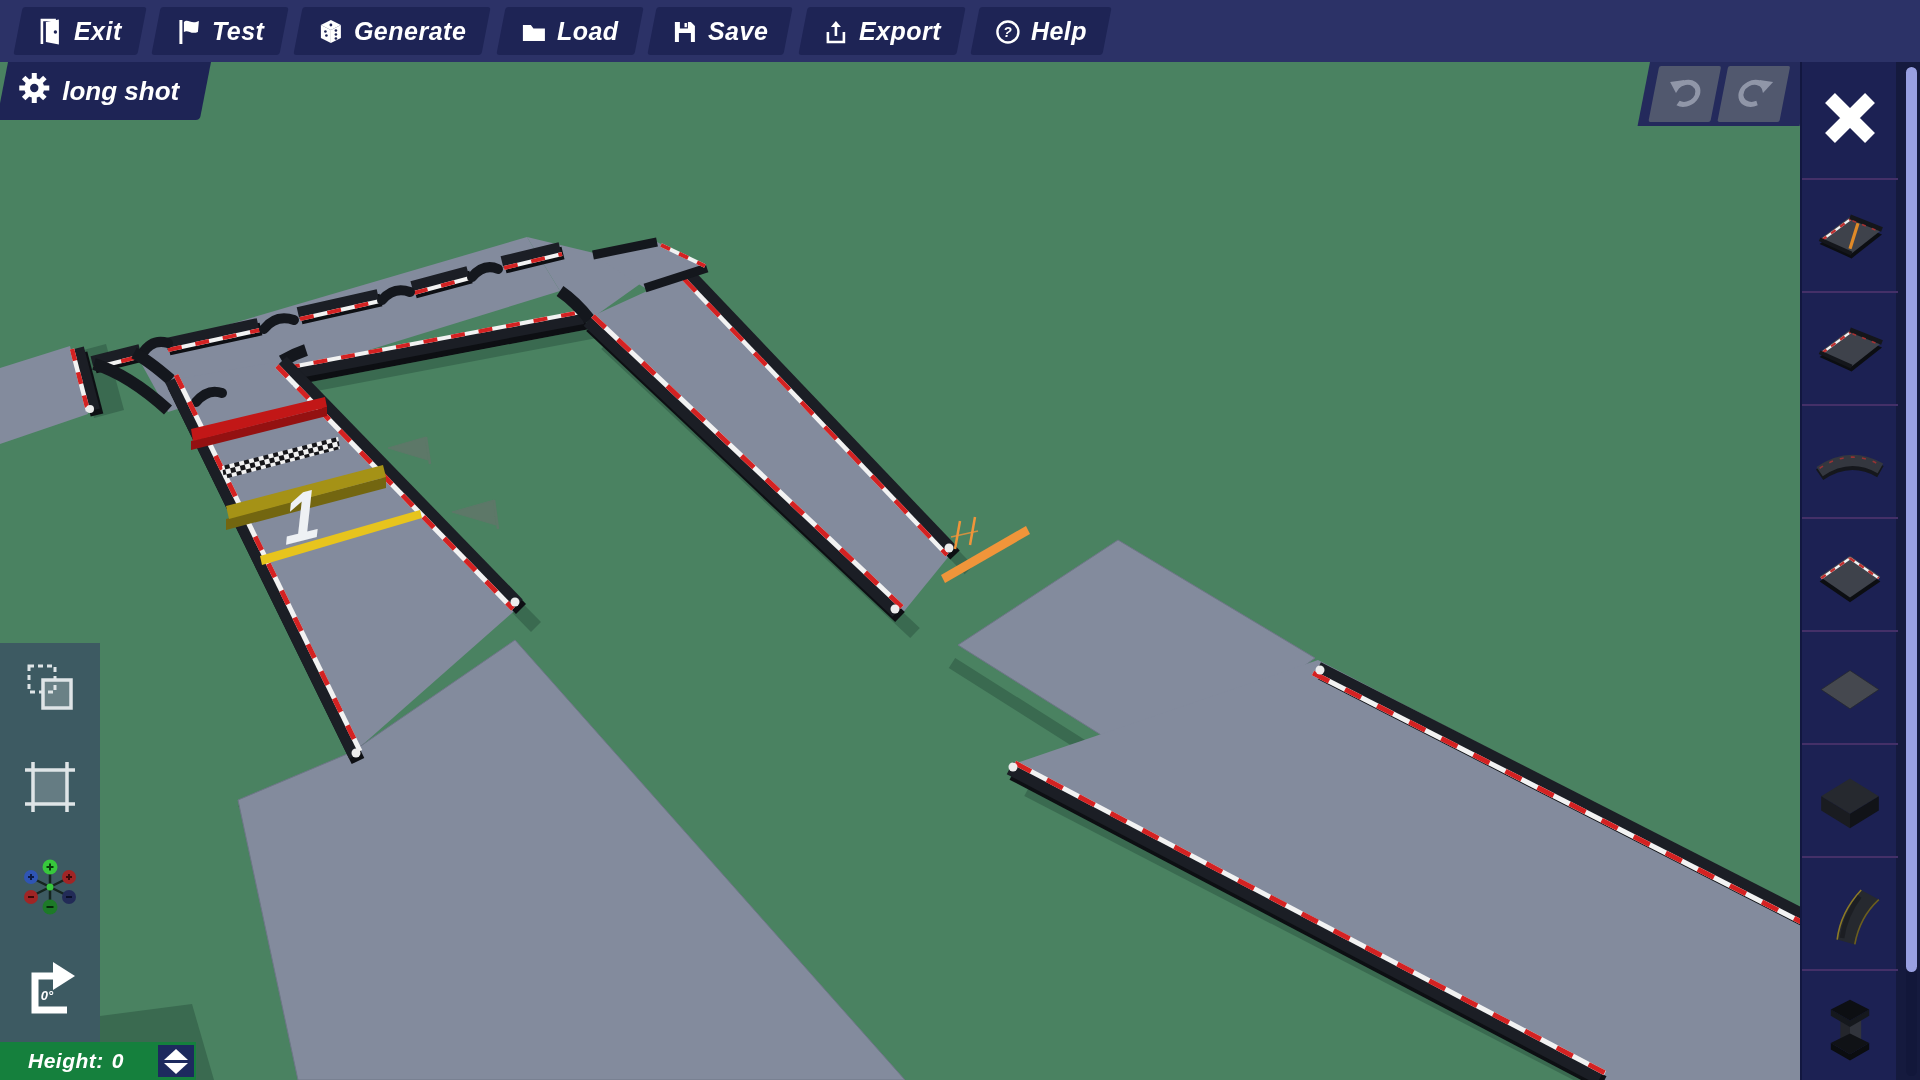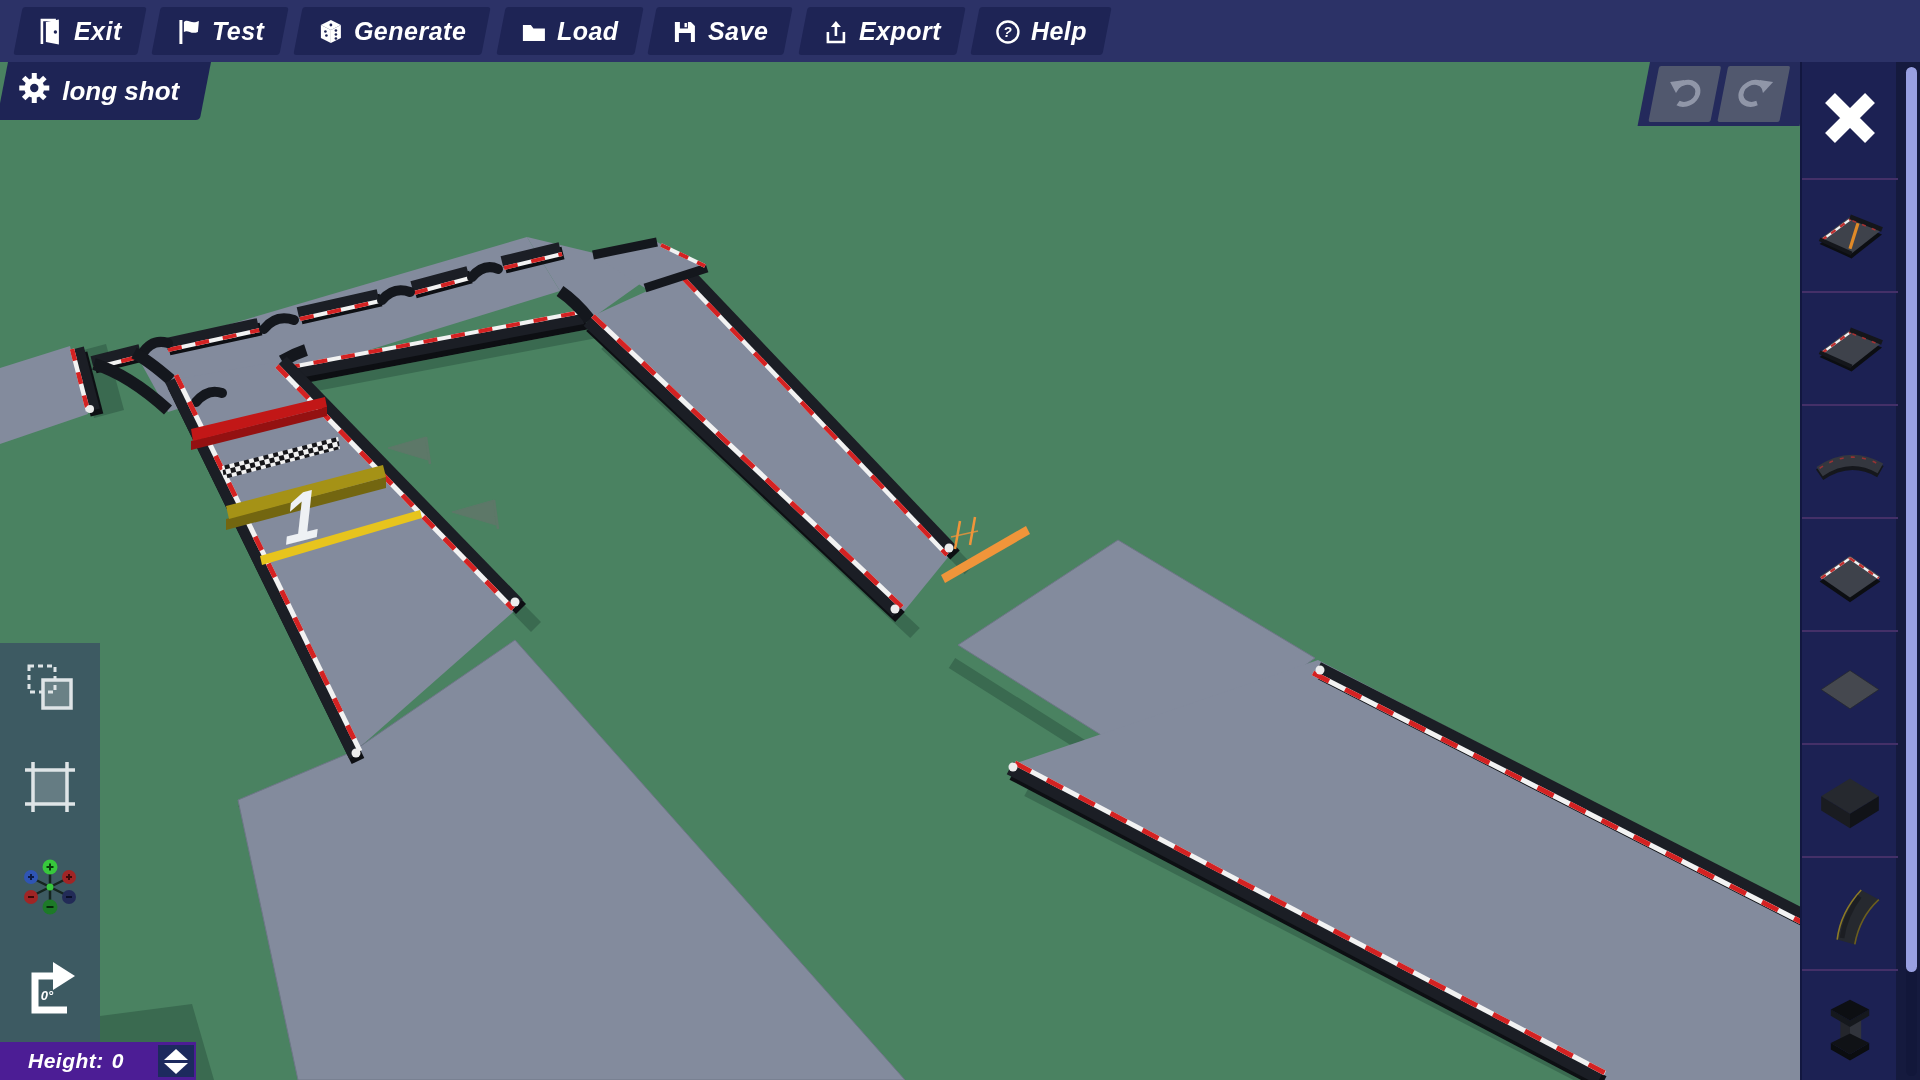--- a/index.html
+++ b/index.html
@@ -47,21 +47,21 @@
   .cell:first-child { height:118px; }
 
   
   .toolstrip { position:absolute; left:0; top:643px; width:100px; height:399px;
     background:#3d5a62; display:flex; flex-direction:column; align-items:center;
     padding-top:14px; gap:36px; z-index:20; }
   .tool { width:64px; height:64px; display:flex; align-items:center; justify-content:center; cursor:pointer; }
 
   
   .heightbar { position:absolute; left:0; top:1042px; width:196px; height:38px;
-    background:#4c1d95; display:flex; align-items:center; z-index:20; }
+    background:#15803d; display:flex; align-items:center; z-index:20; }
   .heightbar .hlabel { color:#fff; font-weight:700; font-style:italic; font-size:21px;
     margin-left:28px; letter-spacing:.5px; }
   .heightbar .hvalue { color:#fff; font-weight:700; font-style:italic; font-size:21px; margin-left:8px; }
   .spinner { position:absolute; right:2px; top:3px; width:36px; height:32px; background:#1d2a5e;
     display:flex; flex-direction:column; align-items:center; justify-content:center; gap:3px; cursor:pointer; }
   .tri-up { width:0; height:0; border-left:12px solid transparent; border-right:12px solid transparent;
     border-bottom:11px solid #fff; }
   .tri-down { width:0; height:0; border-left:12px solid transparent; border-right:12px solid transparent;
     border-top:11px solid #fff; }
 </style>

